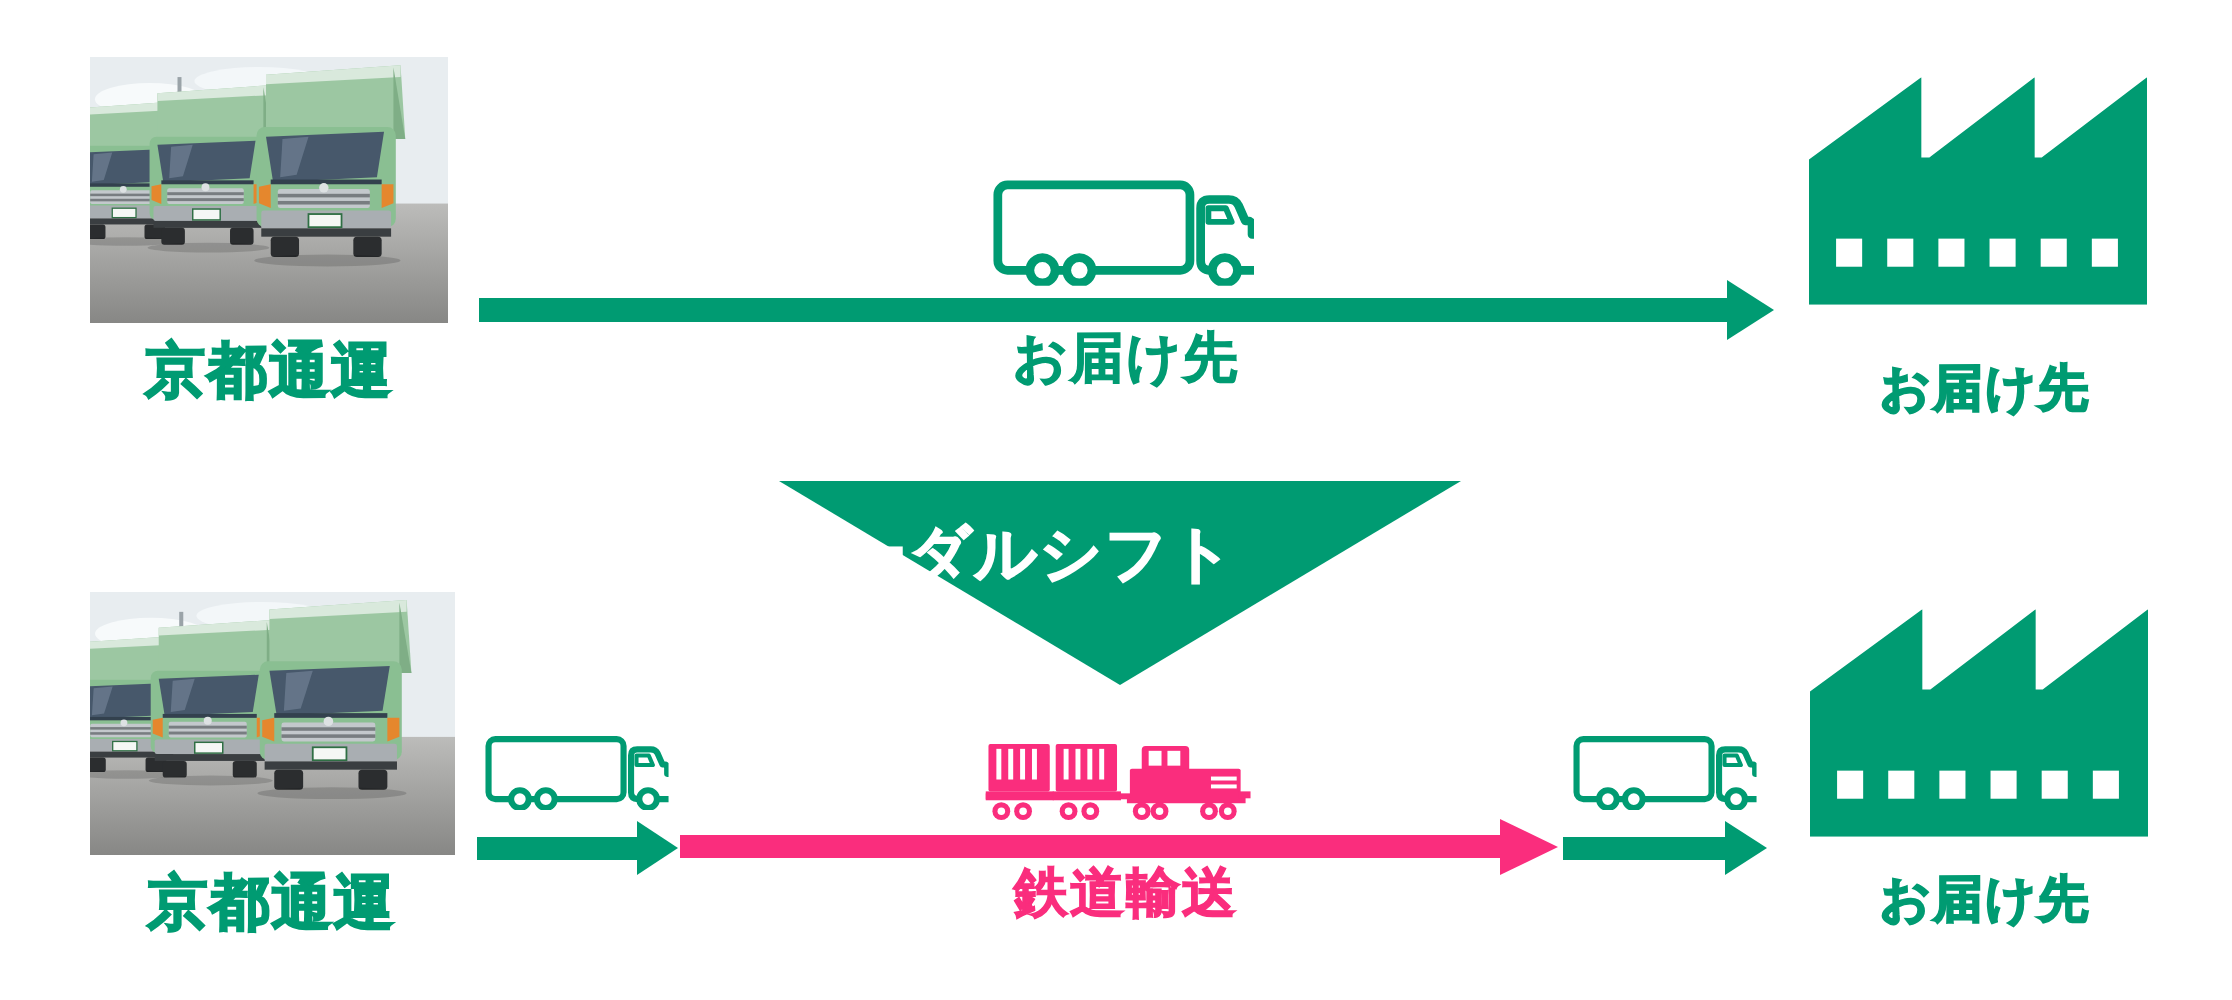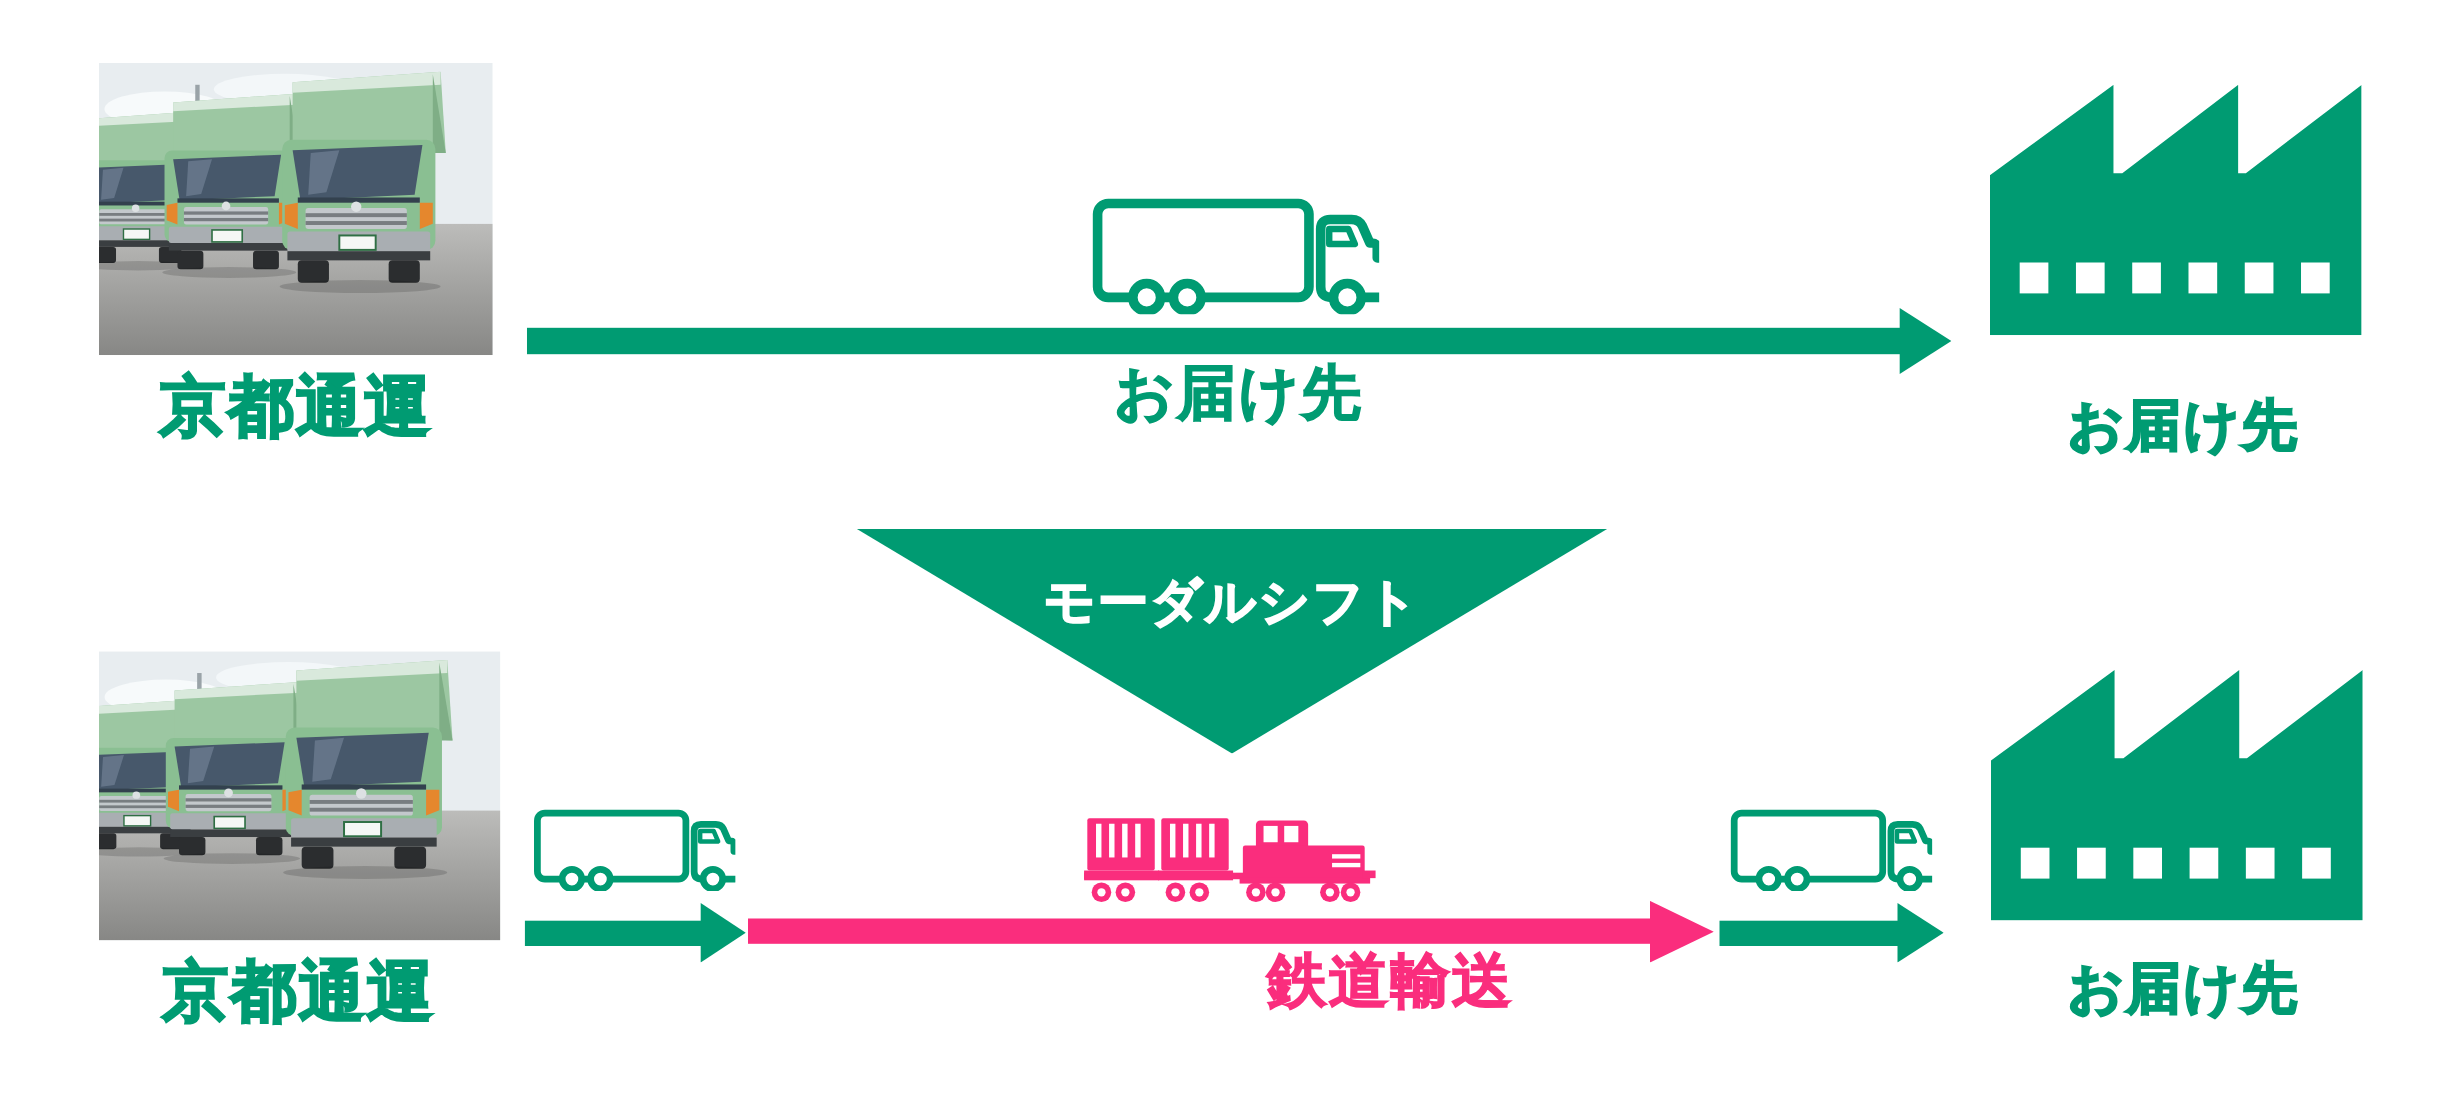--- a/index.html
+++ b/index.html
@@ -12,30 +12,30 @@
   }
   .abs{position:absolute;}
   .label{
     line-height:1;
     font-weight:900;
     text-align:center;
     white-space:nowrap;
     letter-spacing:2px;
   }
   .green{color:#009b72;}
-  .pink{color:#fa2d7d;text-align:right;}
+  .pink{color:#fa2d7d;}
   .heavy{-webkit-text-stroke:2.2px currentColor;}
   .semiheavy{-webkit-text-stroke:1.4px currentColor;}
   .org-label{font-size:60px;}
   .dest-label{font-size:50px;}
   .route-label{font-size:54px;}
   .shift-label{
-    font-size:46px;color:#ffffff;
+    font-size:62px;color:#ffffff;
     -webkit-text-stroke:1.6px #ffffff;
-    font-weight:900;text-align:center;line-height:1;letter-spacing:2px;
+    font-weight:900;line-height:1;letter-spacing:2px;
   }
   svg{display:block;}
   .defs-holder{position:absolute;width:0;height:0;overflow:hidden;}
 </style>
 </head>
 <body>
 
 <div class="canvas">
 
   <svg class="defs-holder" aria-hidden="true">

